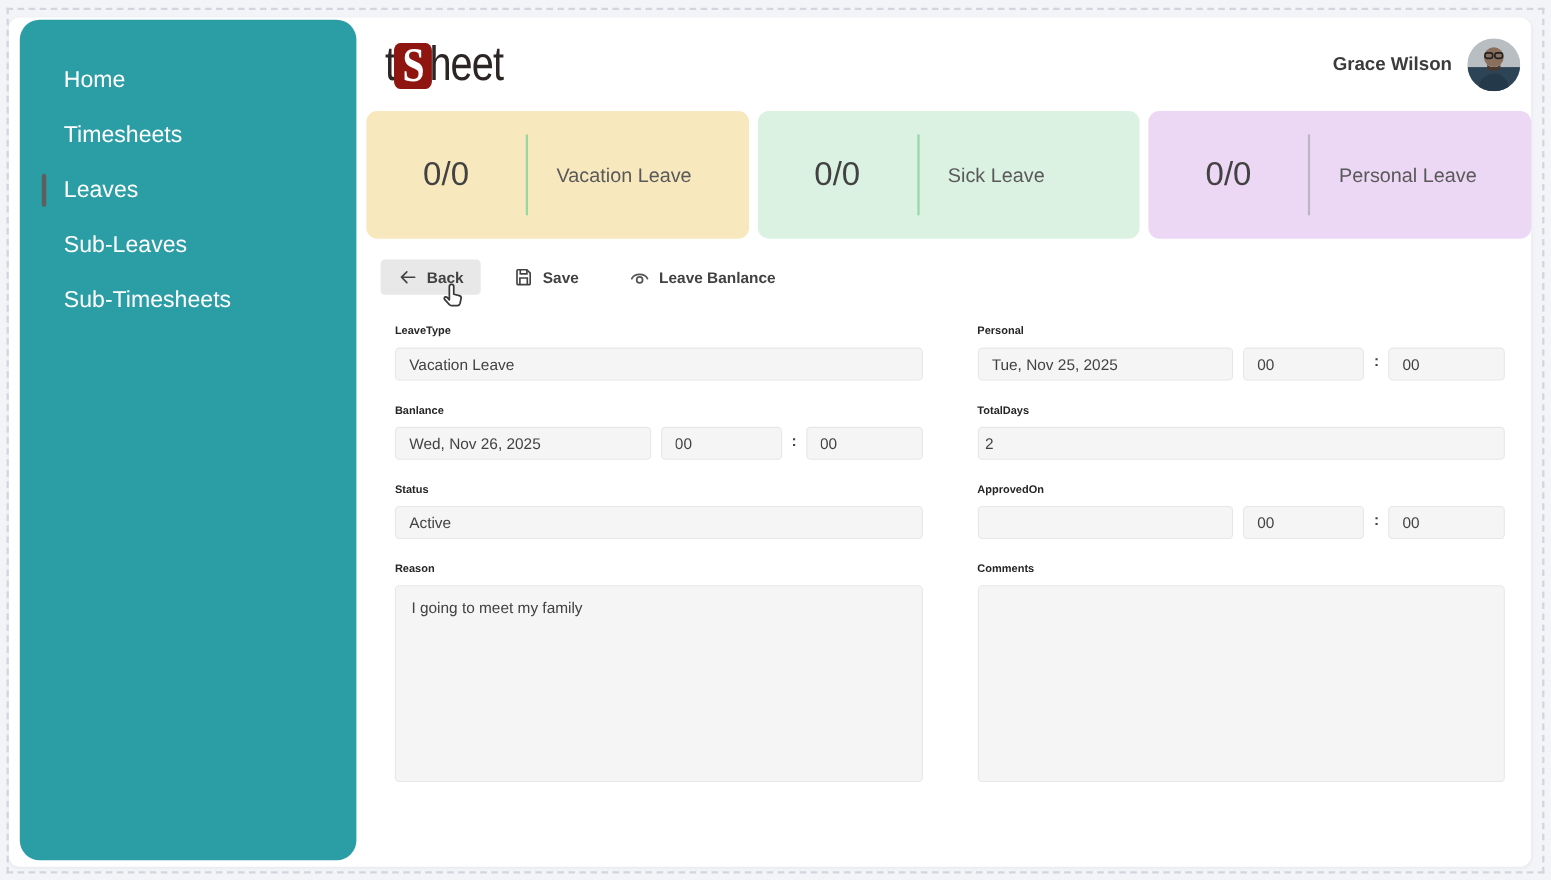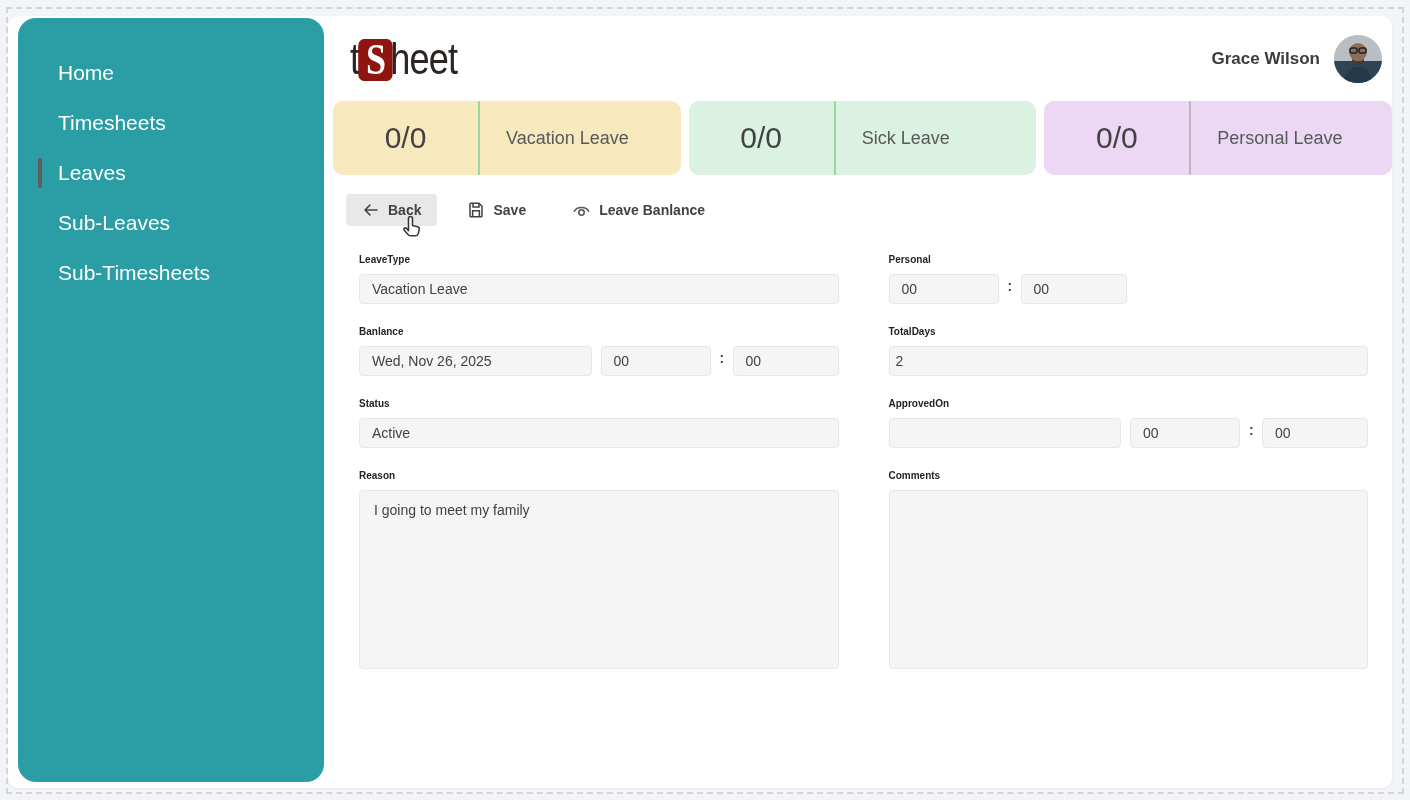--- a/index.html
+++ b/index.html
@@ -32,21 +32,21 @@
     width:42px; height:42px; margin:0 -3px 0 -1px; background:#8e1510; color:#ffffff;
     border-radius:7px; font-family:"Liberation Serif", serif; font-weight:bold;
     font-size:44px; line-height:40px; position:relative; top:1px; }
   .user { display:flex; align-items:center; gap:14px; }
   .user-name { font-size:17px; font-weight:bold; color:#3b3b3b; }
   .avatar { width:48px; height:48px; border-radius:50%; overflow:hidden;
     background:#cfd3d6; position:relative; cursor:pointer; }
   .avatar svg { position:absolute; left:0; top:0; }
 
   
-  .stats { display:flex; gap:8px; padding:0 0 0 1px; height:74px; }
+  .stats { display:flex; gap:8px; padding:0 0 0 1px; height:116px; }
   .stat-card { flex:1; border-radius:10px; display:flex; align-items:center; }
   .stat-num { width:145px; text-align:center; font-size:30px; font-weight:300;
     color:#424242; }
   .stat-divider { width:2px; height:74px; border-radius:1px; }
   .stat-label { padding-left:26px; font-size:18px; color:#595959; width:170px;
     line-height:1.6; }
 
   
   .toolbar { margin-top:19px; padding-left:14px; display:flex; align-items:center;
     gap:14px; height:32px; }
@@ -172,20 +172,21 @@
     <div class="form-grid">
 
       <div class="field">
         <div class="field-label">LeaveType</div>
         <input class="ctrl" value="Vacation Leave" style="">
       </div>
 
       <div class="field">
         <div class="field-label">Personal</div>
         <div class="control-row">
+          <input class="ctrl date" value="Tue, Nov 25, 2025" style="">
           <input class="ctrl hour" value="00" style="">
           <span class="time-sep">:</span>
           <input class="ctrl minute" value="00" style="">
         </div>
       </div>
 
       <div class="field">
         <div class="field-label">Banlance</div>
         <div class="control-row">
           <input class="ctrl date" value="Wed, Nov 26, 2025" style="">

